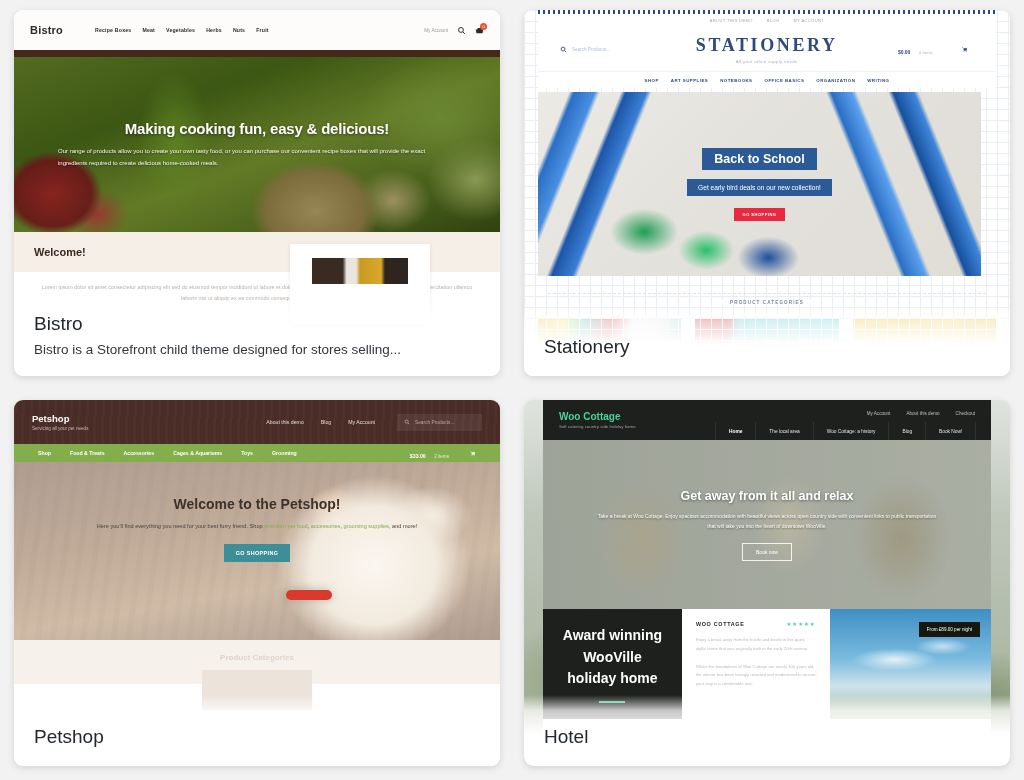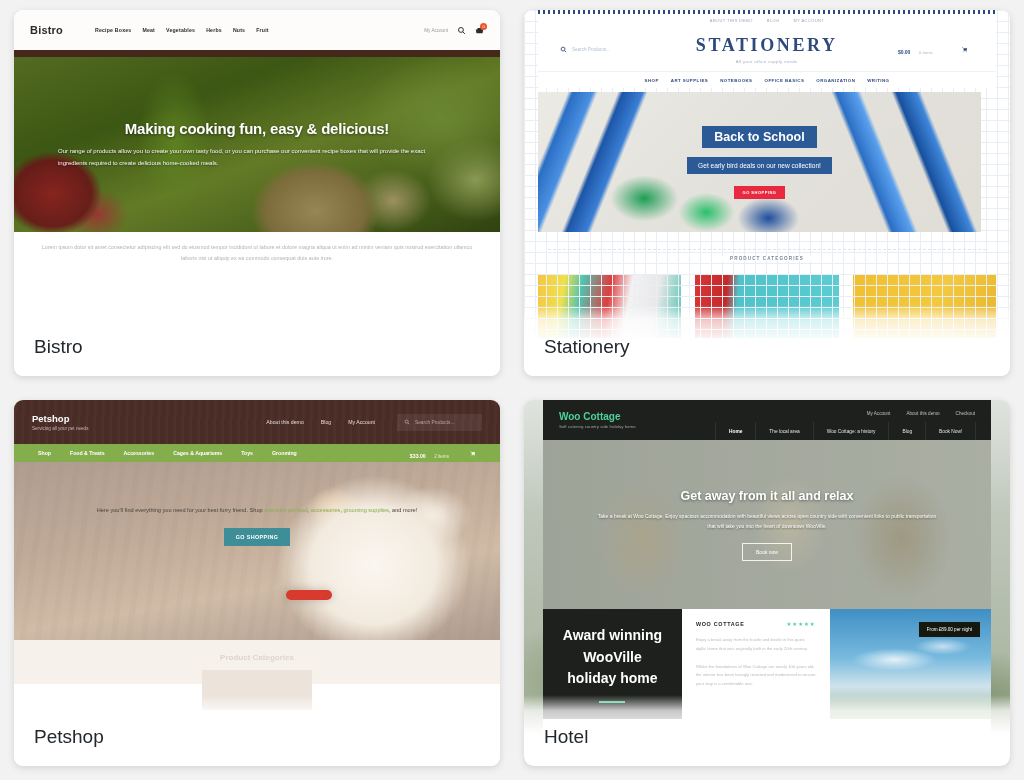--- a/index.html
+++ b/index.html
@@ -93,21 +93,21 @@
   .stat-brandbox { flex:1; text-align:center; }
   .stat-brand { font-family:"Liberation Serif", serif; font-size:18px; letter-spacing:2.6px;
     color:#2e4a7d; font-weight:bold; }
   .stat-tag { font-size:4.4px; color:#a7b2c4; margin-top:3px; letter-spacing:.3px; }
   .stat-cart { display:flex; align-items:center; gap:28px; width:150px; justify-content:flex-end; padding-right:6px; }
   .stat-price { font-size:5px; font-weight:bold; color:#2e4a7d; }
   .stat-items { font-size:4.4px; color:#b0bacb; margin-left:4px; }
   .stat-nav { height:17px; display:flex; align-items:center; justify-content:center; gap:12px;
     border-top:1px solid #eef1f6; }
   .stat-nav span { font-size:4.4px; color:#2e4a7d; font-weight:bold; letter-spacing:.45px; }
-  .stat-hero { height:140px; position:relative; overflow:hidden; margin:4px 29px 0 14px;
+  .stat-hero { height:184px; position:relative; overflow:hidden; margin:4px 29px 0 14px;
     background: linear-gradient(135deg,#eceae4 0%, #e4e2dc 40%, #dfddd6 100%); }
   .stat-hero::before { content:""; position:absolute; inset:0;
     background:
       linear-gradient(112deg, transparent 6%, #2b6fc4 7%, #4a90e2 11%, transparent 12%),
       linear-gradient(112deg, transparent 16%, #1d56a8 17%, #3a7fd5 21%, transparent 22%),
       linear-gradient(68deg, transparent 70%, #2b6fc4 71%, #5aa0ee 75%, transparent 76%),
       linear-gradient(68deg, transparent 82%, #17509e 83%, #3f86da 87%, transparent 88%),
       radial-gradient(ellipse 50px 34px at 24% 76%, #1f9d55 0%, transparent 68%),
       radial-gradient(ellipse 40px 28px at 38% 86%, #2abf6a 0%, transparent 70%),
       radial-gradient(ellipse 44px 30px at 52% 90%, #1d4e9c 0%, transparent 70%); }
@@ -251,27 +251,32 @@
           </div>
         </div>
         <div class="zigzag"></div>
         <div class="bistro-hero">
           <div class="bistro-hero-scrim"></div>
           <div class="bistro-hero-txt">
             <div class="bistro-h1">Making cooking fun, easy &amp; delicious!</div>
             <div class="bistro-p">Our range of products allow you to create your own tasty food, or you can purchase our convenient recipe boxes that will provide the exact ingredients required to create delicious home-cooked meals.</div>
           </div>
         </div>
+        <div class="bistro-welcome">
+          <h2>Welcome!</h2>
+          <div class="bistro-wcard"></div>
+        </div>
         <div class="bistro-body">
           <p>Lorem ipsum dolor sit amet consectetur adipiscing elit sed do eiusmod tempor incididunt ut labore et dolore magna aliqua ut enim ad minim veniam quis nostrud exercitation ullamco laboris nisi ut aliquip ex ea commodo consequat duis aute irure.</p>
         </div>
       </div>
     </div>
     <div class="caption">
       <div class="cap-title">Bistro</div>
+      <div class="cap-desc">Bistro is a Storefront child theme designed for stores selling...</div>
     </div>
   </div>
 
   <div class="card">
     <div class="shot">
       <div class="shot-inner stat-wrap">
         <div class="stat-grid-bg"></div>
         <div class="stat-inner">
           <div class="stat-dots"></div>
           <div class="stat-topbar">
@@ -379,20 +384,21 @@
                   <path d="M3 4h4l3 12h9l2-8H8"></path>
                   <circle cx="10" cy="20" r="1.6"></circle>
                   <circle cx="18" cy="20" r="1.6"></circle>
                 </svg>
             </span>
           </div>
         </div>
         <div class="pet-hero">
           <div class="pet-hero-scrim"></div>
           <div class="pet-hero-txt">
+            <div class="pet-h1">Welcome to the Petshop!</div>
             <div class="pet-p">
               <span>Here you'll find everything you need for your best furry friend. Shop </span><em>premium pet food</em><span>, </span><em>accessories</em><span>, </span><em>grooming supplies</em><span>, and more!</span>
             </div>
             <div class="pet-btn">GO SHOPPING</div>
           </div>
         </div>
         <div class="pet-foot">
           <h3>Product Categories</h3>
           <div class="tile"></div>
         </div>

